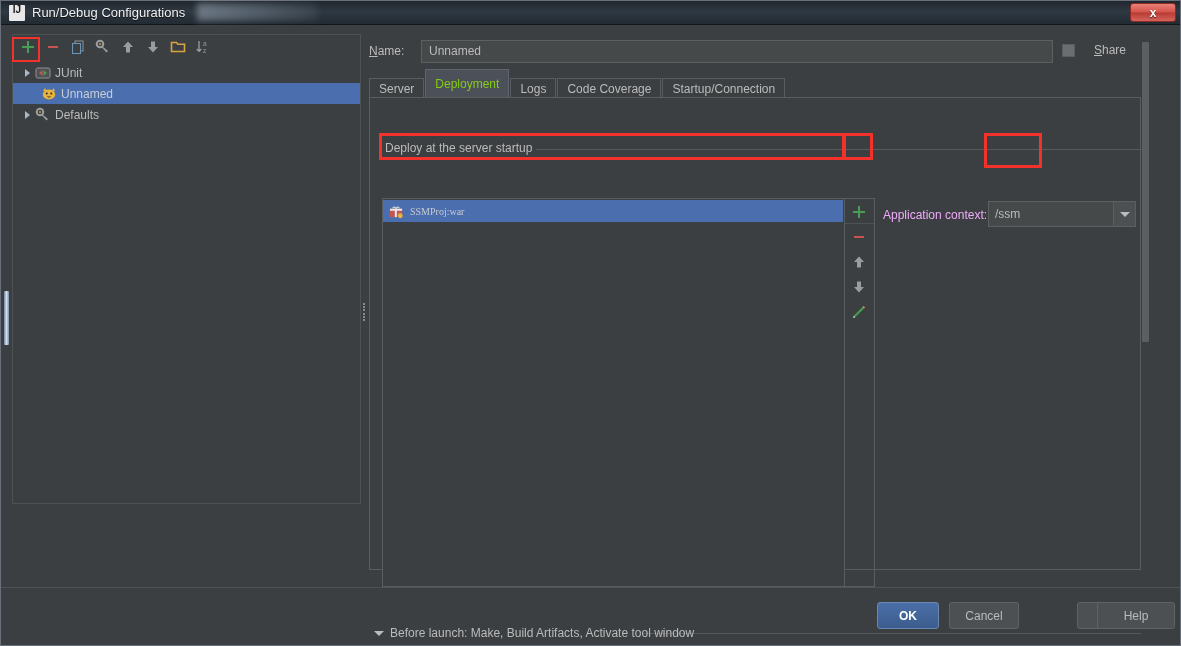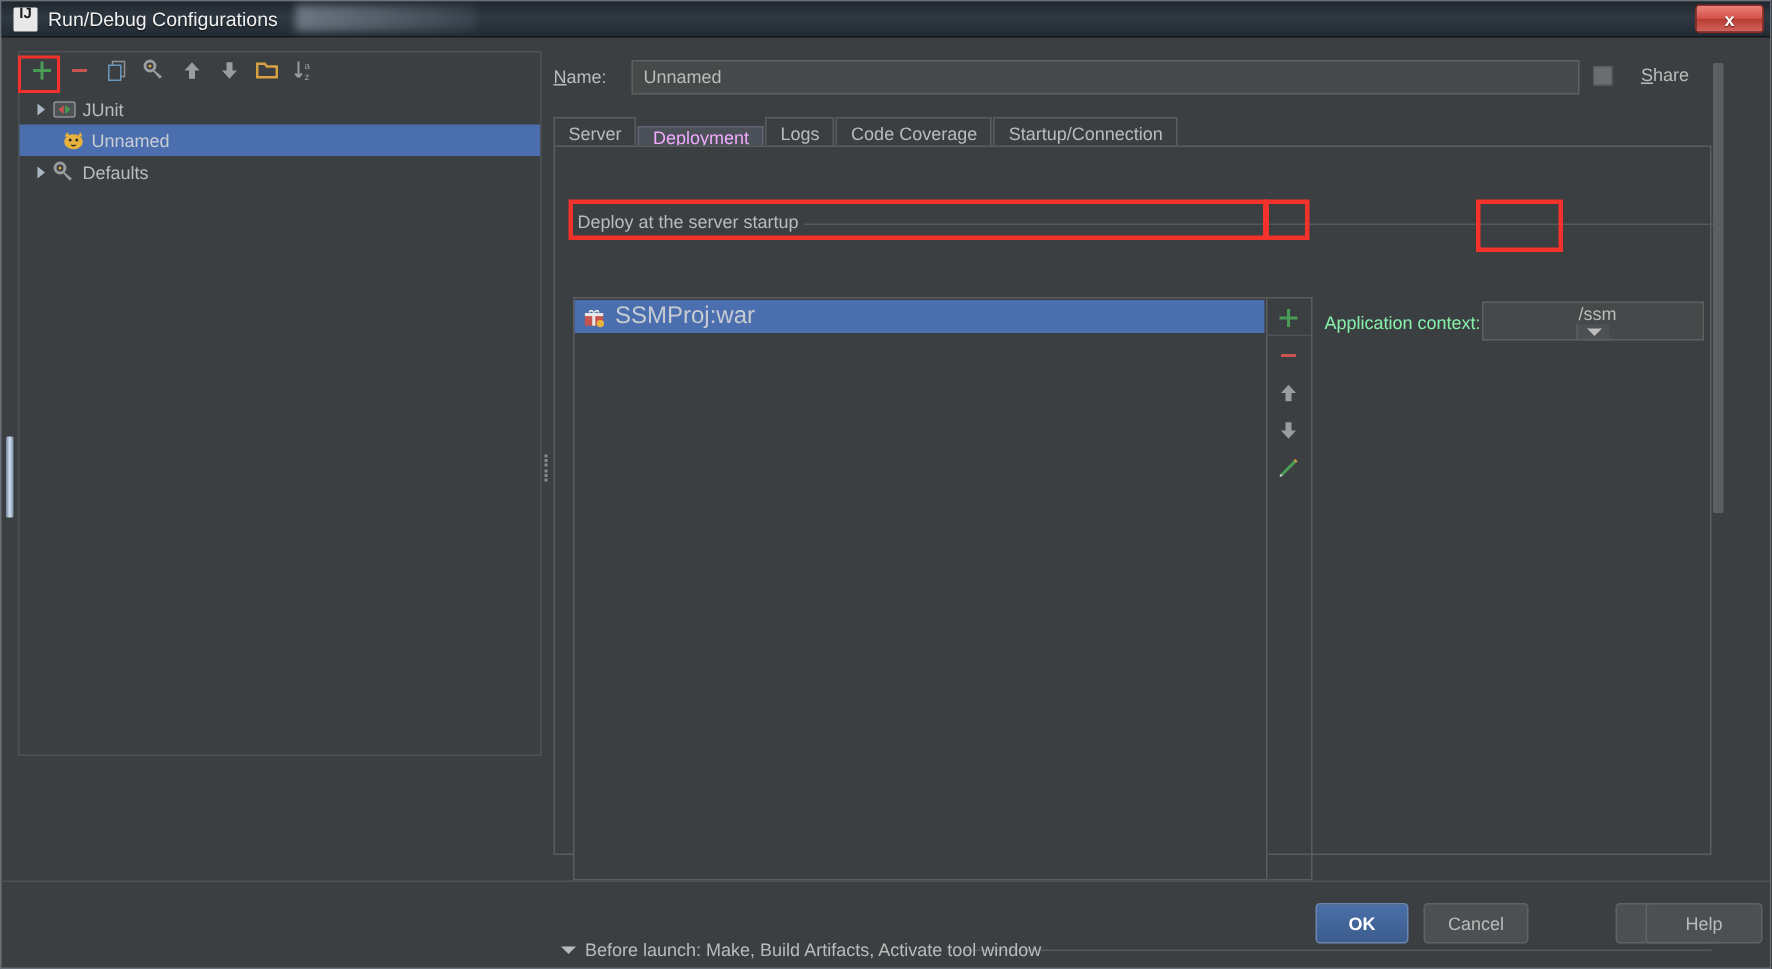--- a/index.html
+++ b/index.html
@@ -167,21 +167,21 @@
     display: flex; align-items: flex-end;
   }
   .tab {
     height: 20px; padding: 0 9px; font-size: 12px;
     display: flex; align-items: center;
     color: #bbbbbb; background: #3c3f41;
     border: 1px solid #5a5d5f; border-bottom: none;
     margin-right: 1px; cursor: pointer; white-space: nowrap;
   }
   .tab.active {
-    height: 14px; background: #4b5059; color: #f0abfc;
+    height: 29px; background: #4b5059; color: #84cc16;
     border-color: #5f6672;
   }
   #tab-panel {
     position: absolute; left: 0; top: 63px;
     width: 772px; height: 473px;
     border: 1px solid #5a5d5f;
     background: #3c3f41;
   }
 
   
@@ -199,21 +199,21 @@
     width: 463px; height: 389px;
     background: #3c3f41; border: 1px solid #5a5d5f;
   }
   #deploy-row {
     position: absolute; left: 13px; top: 102px;
     width: 460px; height: 22px;
     background: #4b6eaf; display: flex; align-items: center;
     padding-left: 6px; cursor: pointer;
   }
   #deploy-row .war-icon { width: 15px; height: 15px; margin-right: 6px; flex: none; }
-  #deploy-row .war-label { font-size: 16px; color: #c6cbd2; }
+  #deploy-row .war-label { font-size: 10px; color: #c6cbd2; font-family: Liberation Serif, serif; }
   #deploy-row-hl {
     position: absolute; left: 10px; top: 99px;
     width: 466px; height: 27px;
     border: 3px solid #f3322c; pointer-events: none; z-index: 6;
   }
 
   
   #vtools {
     position: absolute; left: 475px; top: 100px;
     width: 30px; height: 389px;
@@ -229,27 +229,27 @@
     background: #4e5254;
   }
   #vtools-add-hl {
     position: absolute; left: 474px; top: 99px; width: 30px; height: 27px;
     border: 3px solid #f3322c; pointer-events: none; z-index: 6;
   }
 
   
   #ac-label {
     position: absolute; left: 513px; top: 110px;
-    font-size: 12px; color: #86efac; white-space: nowrap;
+    font-size: 12px; color: #f0abfc; white-space: nowrap;
   }
   #ac-combo {
     position: absolute; left: 618px; top: 103px;
     width: 148px; height: 26px;
     background: #45494a; border: 1px solid #5e6060;
-    display: flex; align-items: center; flex-direction: column;
+    display: flex; align-items: center;
   }
   #ac-value {
     flex: 1; font-size: 12px; color: #bbbbbb; padding-left: 6px;
     font-family: "Liberation Sans", sans-serif;
   }
   #ac-arrow {
     width: 22px; height: 24px; background: #4c5052;
     border-left: 1px solid #5e6060;
     display: flex; align-items: center; justify-content: center;
     cursor: pointer;

